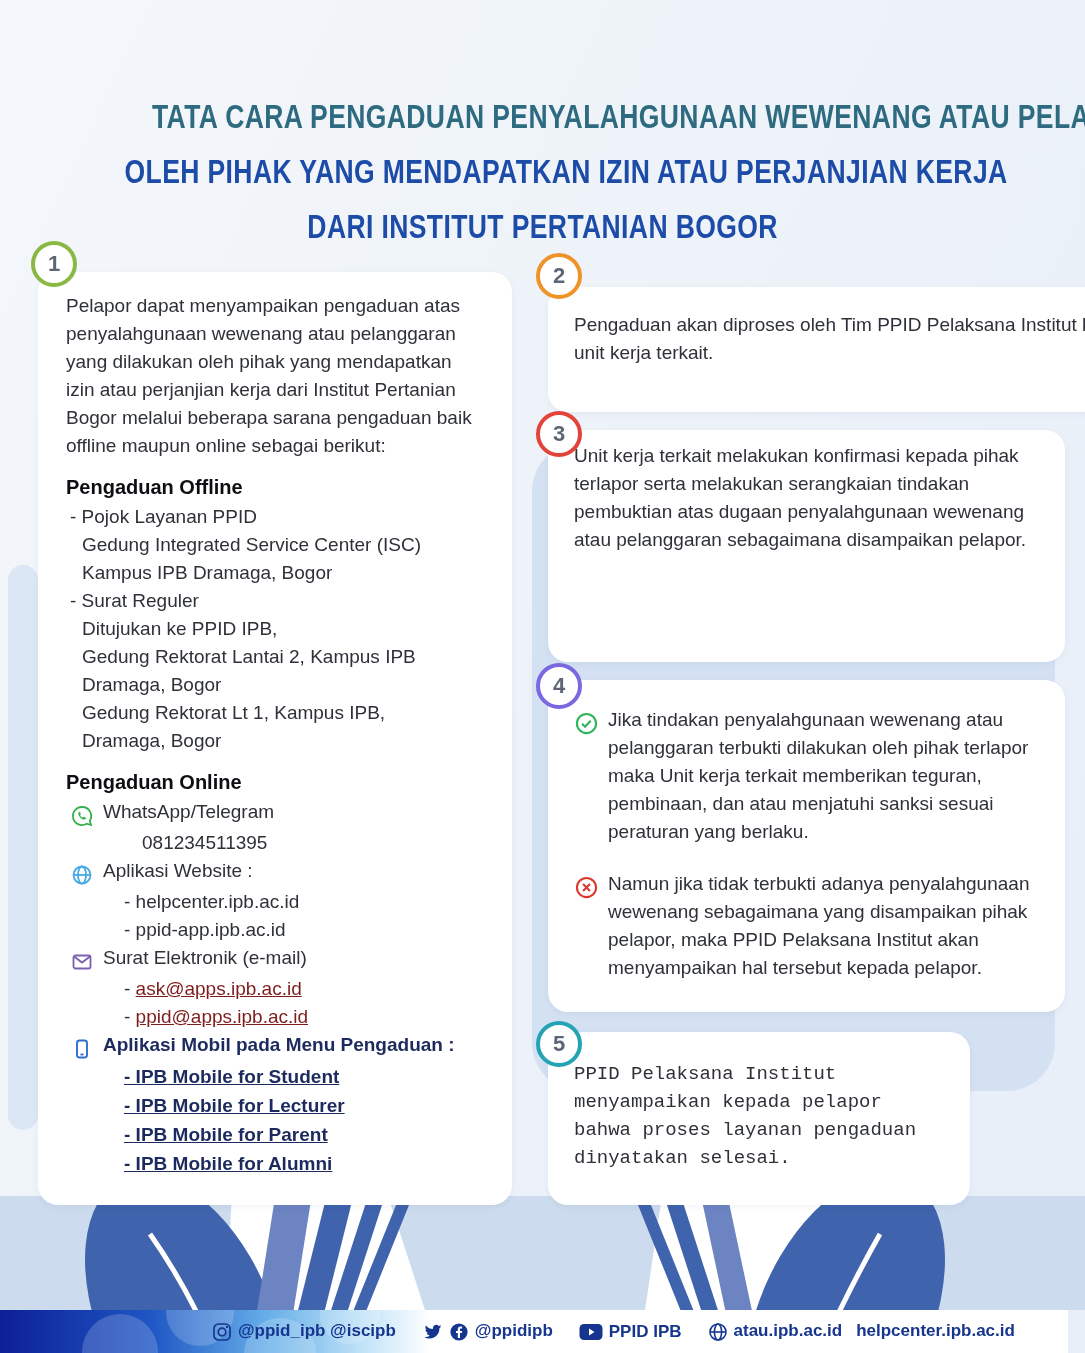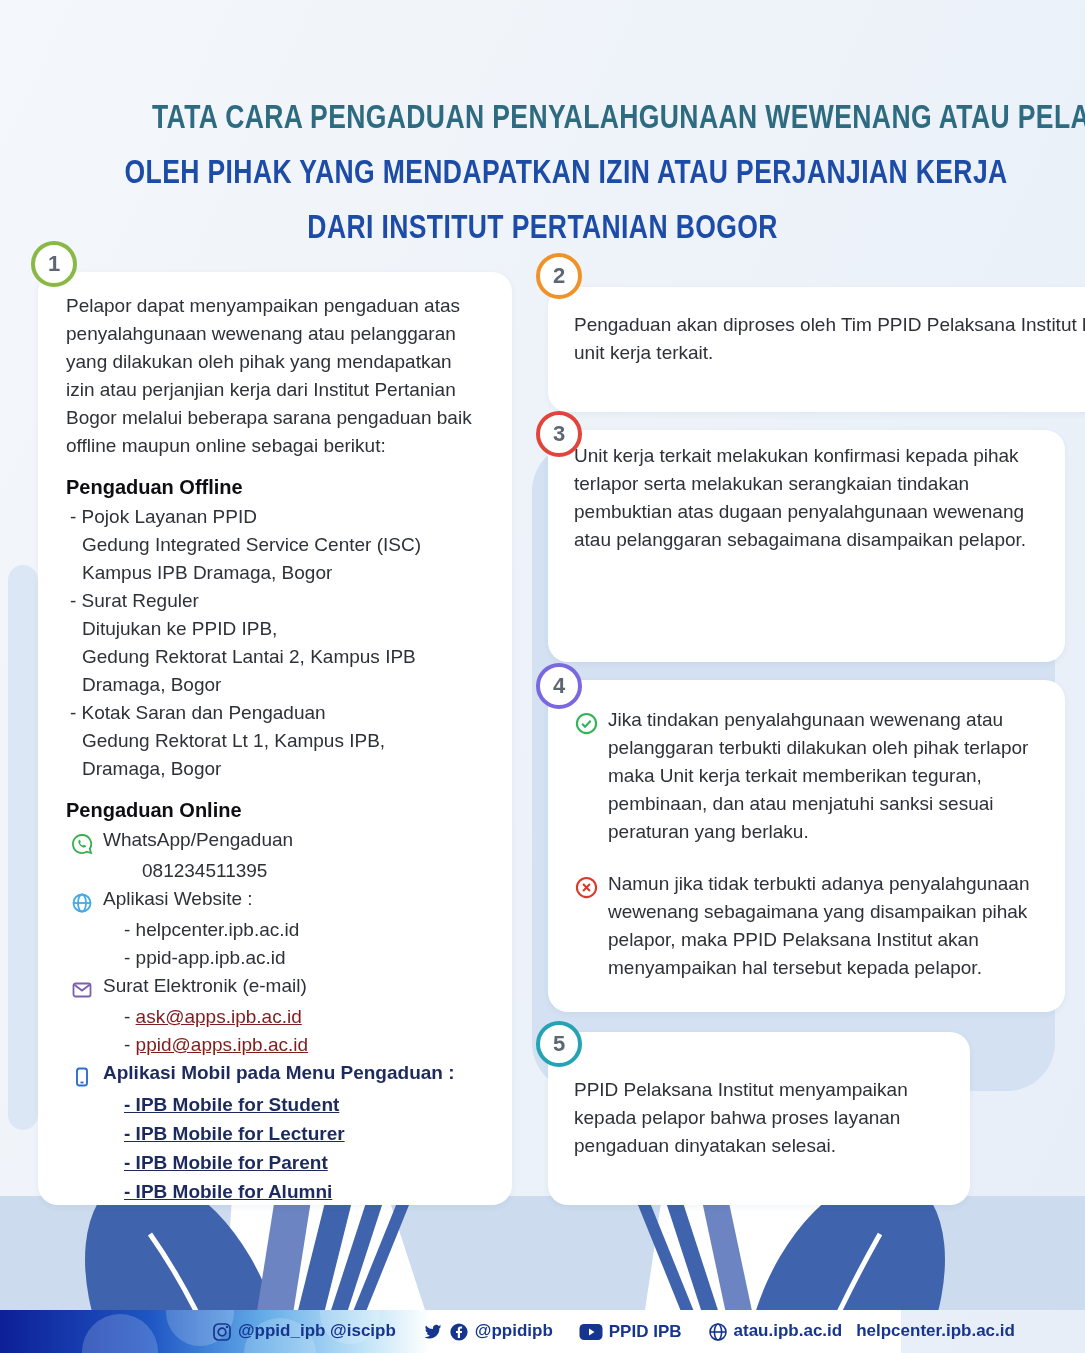--- a/index.html
+++ b/index.html
@@ -20,21 +20,21 @@
   .deco-blob-right{position:absolute;left:532px;top:443px;width:523px;height:648px;
     background:#d3e1f2;border-radius:48px;}
   .bottom-band{position:absolute;left:0;top:1196px;width:1085px;height:114px;background:#ccdbed;}
   .bottom-band svg{display:block;}
   
   .card{position:absolute;background:#ffffff;border-radius:20px;box-shadow:0 2px 6px rgba(40,70,120,.06);}
   .card1{left:38px;top:272px;width:474px;height:933px;padding:20px 28px;box-sizing:border-box;}
   .card2{left:548px;top:287px;width:602px;height:125px;padding:24px 26px;box-sizing:border-box;}
   .card3{left:548px;top:430px;width:517px;height:232px;padding:12px 26px;box-sizing:border-box;}
   .card4{left:548px;top:680px;width:517px;height:332px;padding:26px 26px;box-sizing:border-box;}
-  .card5{left:548px;top:1032px;width:422px;height:173px;padding:44px 26px;box-sizing:border-box;}
+  .card5{left:548px;top:1032px;width:422px;height:173px;padding:28px 26px;box-sizing:border-box;font-family:Liberation Mono, monospace;}
   .body-text{font-size:19px;line-height:28px;color:#2e3138;margin:0;}
   
   .badge{position:absolute;width:46px;height:46px;border-radius:50%;background:#fff;
     display:flex;align-items:center;justify-content:center;
     font-size:22px;font-weight:bold;color:#5d6673;box-sizing:border-box;}
   .b1{left:31px;top:241px;border:4px solid #8ab845;}
   .b2{left:536px;top:253px;border:4px solid #ef9329;}
   .b3{left:536px;top:411px;border:4px solid #e2443c;}
   .b4{left:536px;top:663px;border:4px solid #7a68e0;}
   .b5{left:536px;top:1021px;border:4px solid #23a3b4;}
@@ -48,21 +48,21 @@
   .on-row .icon{flex:0 0 auto;margin-top:3px;}
   .sub{margin-left:58px;font-size:19px;line-height:28px;}
   .wa-number{margin-left:76px;font-size:19px;line-height:28px;}
   .link{color:#7f1d1d;text-decoration:underline;cursor:pointer;}
   .mobile-label,.mobile-item{font-weight:bold;color:#1c2a5e;}
   .mobile-item{margin-left:58px;font-size:19px;line-height:29px;text-decoration:underline;}
   
   .bullet{position:relative;padding-left:34px;margin:0 0 24px 0;font-size:19px;line-height:28px;}
   .bullet .icon{position:absolute;left:0;top:3px;}
   
-  .footer{position:absolute;left:0;top:1310px;width:901px;height:43px;background:#ffffff;}
+  .footer{position:absolute;left:0;top:1310px;width:1068px;height:43px;background:#ffffff;}
   .footer-grad{position:absolute;left:0;top:0;}
   .social{position:absolute;left:212px;top:0;height:43px;display:flex;align-items:center;gap:26px;
     font-size:17px;font-weight:bold;color:#16358f;white-space:nowrap;}
   .soc-item{display:flex;align-items:center;gap:6px;}
   .soc-item .gap2{margin-left:8px;}
   svg{display:inline-block;vertical-align:middle;}
 </style>
 </head>
 <body>
 
@@ -106,35 +106,34 @@
       <div class="off-line">Gedung Integrated Service Center (ISC)</div>
       <div class="off-line">Kampus IPB Dramaga, Bogor</div>
     </div>
     <div class="off-item">
       <div class="off-title">- Surat Reguler</div>
       <div class="off-line">Ditujukan ke PPID IPB,</div>
       <div class="off-line">Gedung Rektorat Lantai 2, Kampus IPB</div>
       <div class="off-line">Dramaga, Bogor</div>
     </div>
     <div class="off-item">
-      <div class="off-title">- Kotak Saran dan Pengaduan</div>
       <div class="off-line">Gedung Rektorat Lt 1, Kampus IPB,</div>
       <div class="off-line">Dramaga, Bogor</div>
     </div>
 
     <h3 class="sec-head">Pengaduan Online</h3>
 
     <div class="on-row">
       <span class="icon">
         <svg width="24" height="24" viewBox="0 0 24 24" fill="none">
           <path d="M12 3a9 9 0 1 0 4.6 16.7L21 21l-1.2-4.2A9 9 0 0 0 12 3z" stroke="#34b04a" stroke-width="1.8"></path>
           <path d="M8.8 8.2c.3-.7.9-.7 1.2-.1l.7 1.3c.2.4 0 .8-.3 1.1-.3.3-.3.7 0 1.2.4.6 1.1 1.3 1.8 1.6.4.2.8.2 1.1-.1.3-.4.8-.5 1.2-.2l1.2.8c.5.3.5.9-.1 1.3-.9.7-2.2.6-3.6-.2-1.6-.9-2.9-2.3-3.4-3.8-.4-1.1-.2-2.1.2-2.9z" fill="#34b04a"></path>
         </svg>
       </span>
-      <span>WhatsApp/Pengaduan</span>
+      <span>WhatsApp/Telegram</span>
     </div>
     <div class="wa-number">081234511395</div>
 
     <div class="on-row">
       <span class="icon">
         <svg width="24" height="24" viewBox="0 0 24 24" fill="none" stroke="#45aae4" stroke-width="1.8">
           <circle cx="12" cy="12" r="8.5"></circle>
           <ellipse cx="12" cy="12" rx="4" ry="8.5"></ellipse>
           <path d="M3.5 12h17"></path>
         </svg>

